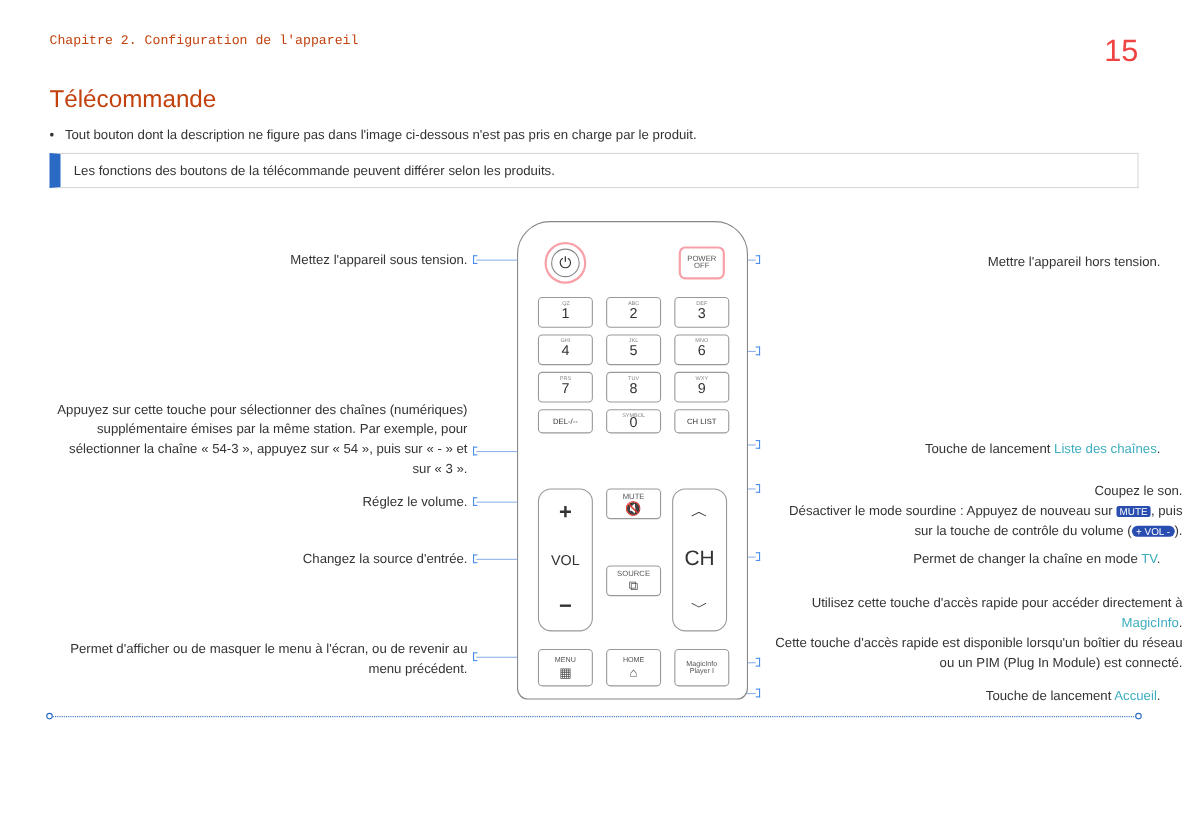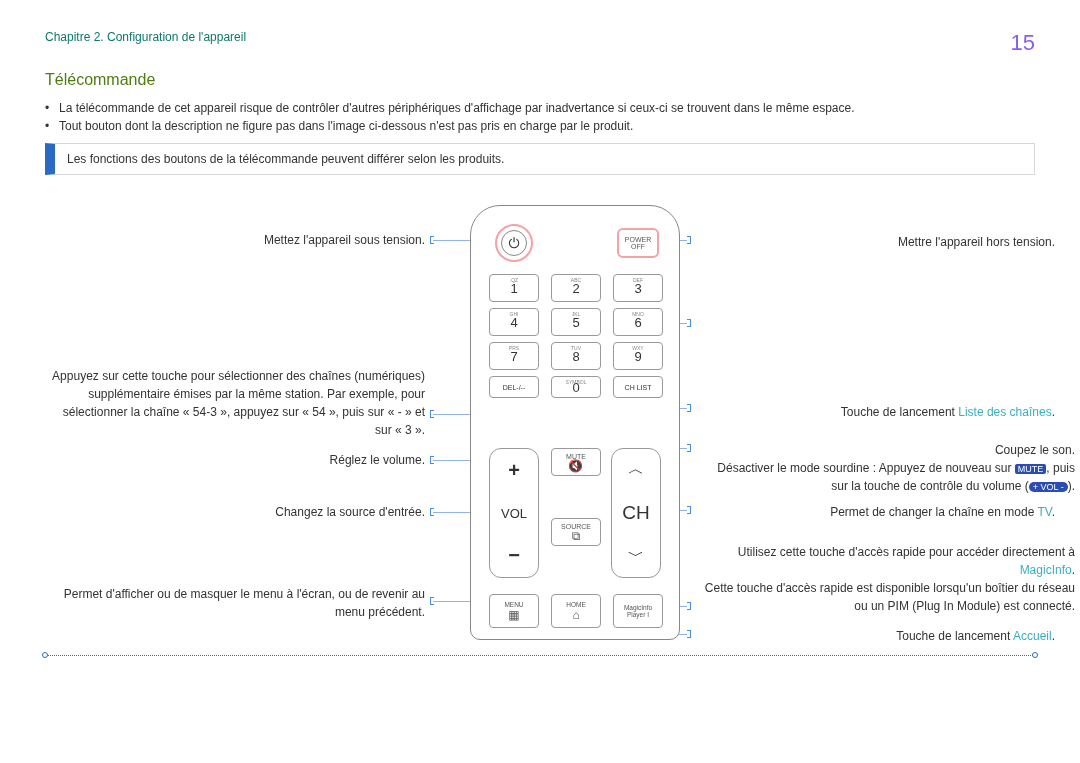--- a/index.html
+++ b/index.html
@@ -13,32 +13,33 @@
     position: relative;
     overflow: hidden;
   }
   .header {
     display: flex;
     justify-content: space-between;
     align-items: flex-start;
     padding: 30px 45px 15px 45px;
   }
   .chapter {
-    color: #0f766e;
+    color: #c2410c;
     font-size: 12px;
+    font-family: Liberation Mono, monospace;
   }
   .page-num {
-    color: #8b5cf6;
-    font-size: 22px;
+    color: #ef4444;
+    font-size: 28px;
     font-weight: 300;
   }
   .content { padding: 0 45px; }
   .title {
-    color: #4d7c0f;
-    font-size: 16px;
+    color: #c2410c;
+    font-size: 22px;
     font-weight: 400;
     margin-bottom: 12px;
   }
   ul.bullets { list-style: none; margin-bottom: 10px; }
   ul.bullets li { margin-bottom: 4px; padding-left: 14px; position: relative; font-size: 12px; color:#333;}
   ul.bullets li:before { content: "•"; position: absolute; left: 0; }
   .note-box {
     border: 1px solid #d7d7d7;
     border-left: 10px solid #2a6ac5;
     padding: 8px 12px;
@@ -133,21 +134,20 @@
 <body>
 
 <div class="header">
   <div class="chapter">Chapitre 2. Configuration de l'appareil</div>
   <div class="page-num">15</div>
 </div>
 
 <div class="content">
   <h2 class="title">Télécommande</h2>
   <ul class="bullets">
-    <li>La télécommande de cet appareil risque de contrôler d'autres périphériques d'affichage par inadvertance si ceux-ci se trouvent dans le même espace.</li>
     <li>Tout bouton dont la description ne figure pas dans l'image ci-dessous n'est pas pris en charge par le produit.</li>
   </ul>
   <div class="note-box">Les fonctions des boutons de la télécommande peuvent différer selon les produits.</div>
 
   <div class="diagram-area">
 
     <div class="label-left" style="left:0;top:38px;width:380px;">Mettez l'appareil sous tension.</div>
     <div class="label-left" style="left:0;top:172px;width:380px;line-height:1.5;">Appuyez sur cette touche pour sélectionner des chaînes (numériques) supplémentaire émises par la même station. Par exemple, pour sélectionner la chaîne « 54-3 », appuyez sur « 54 », puis sur « - » et sur « 3 ».</div>
     <div class="label-left" style="left:0;top:258px;width:380px;">Réglez le volume.</div>
     <div class="label-left" style="left:0;top:310px;width:380px;">Changez la source d'entrée.</div>

